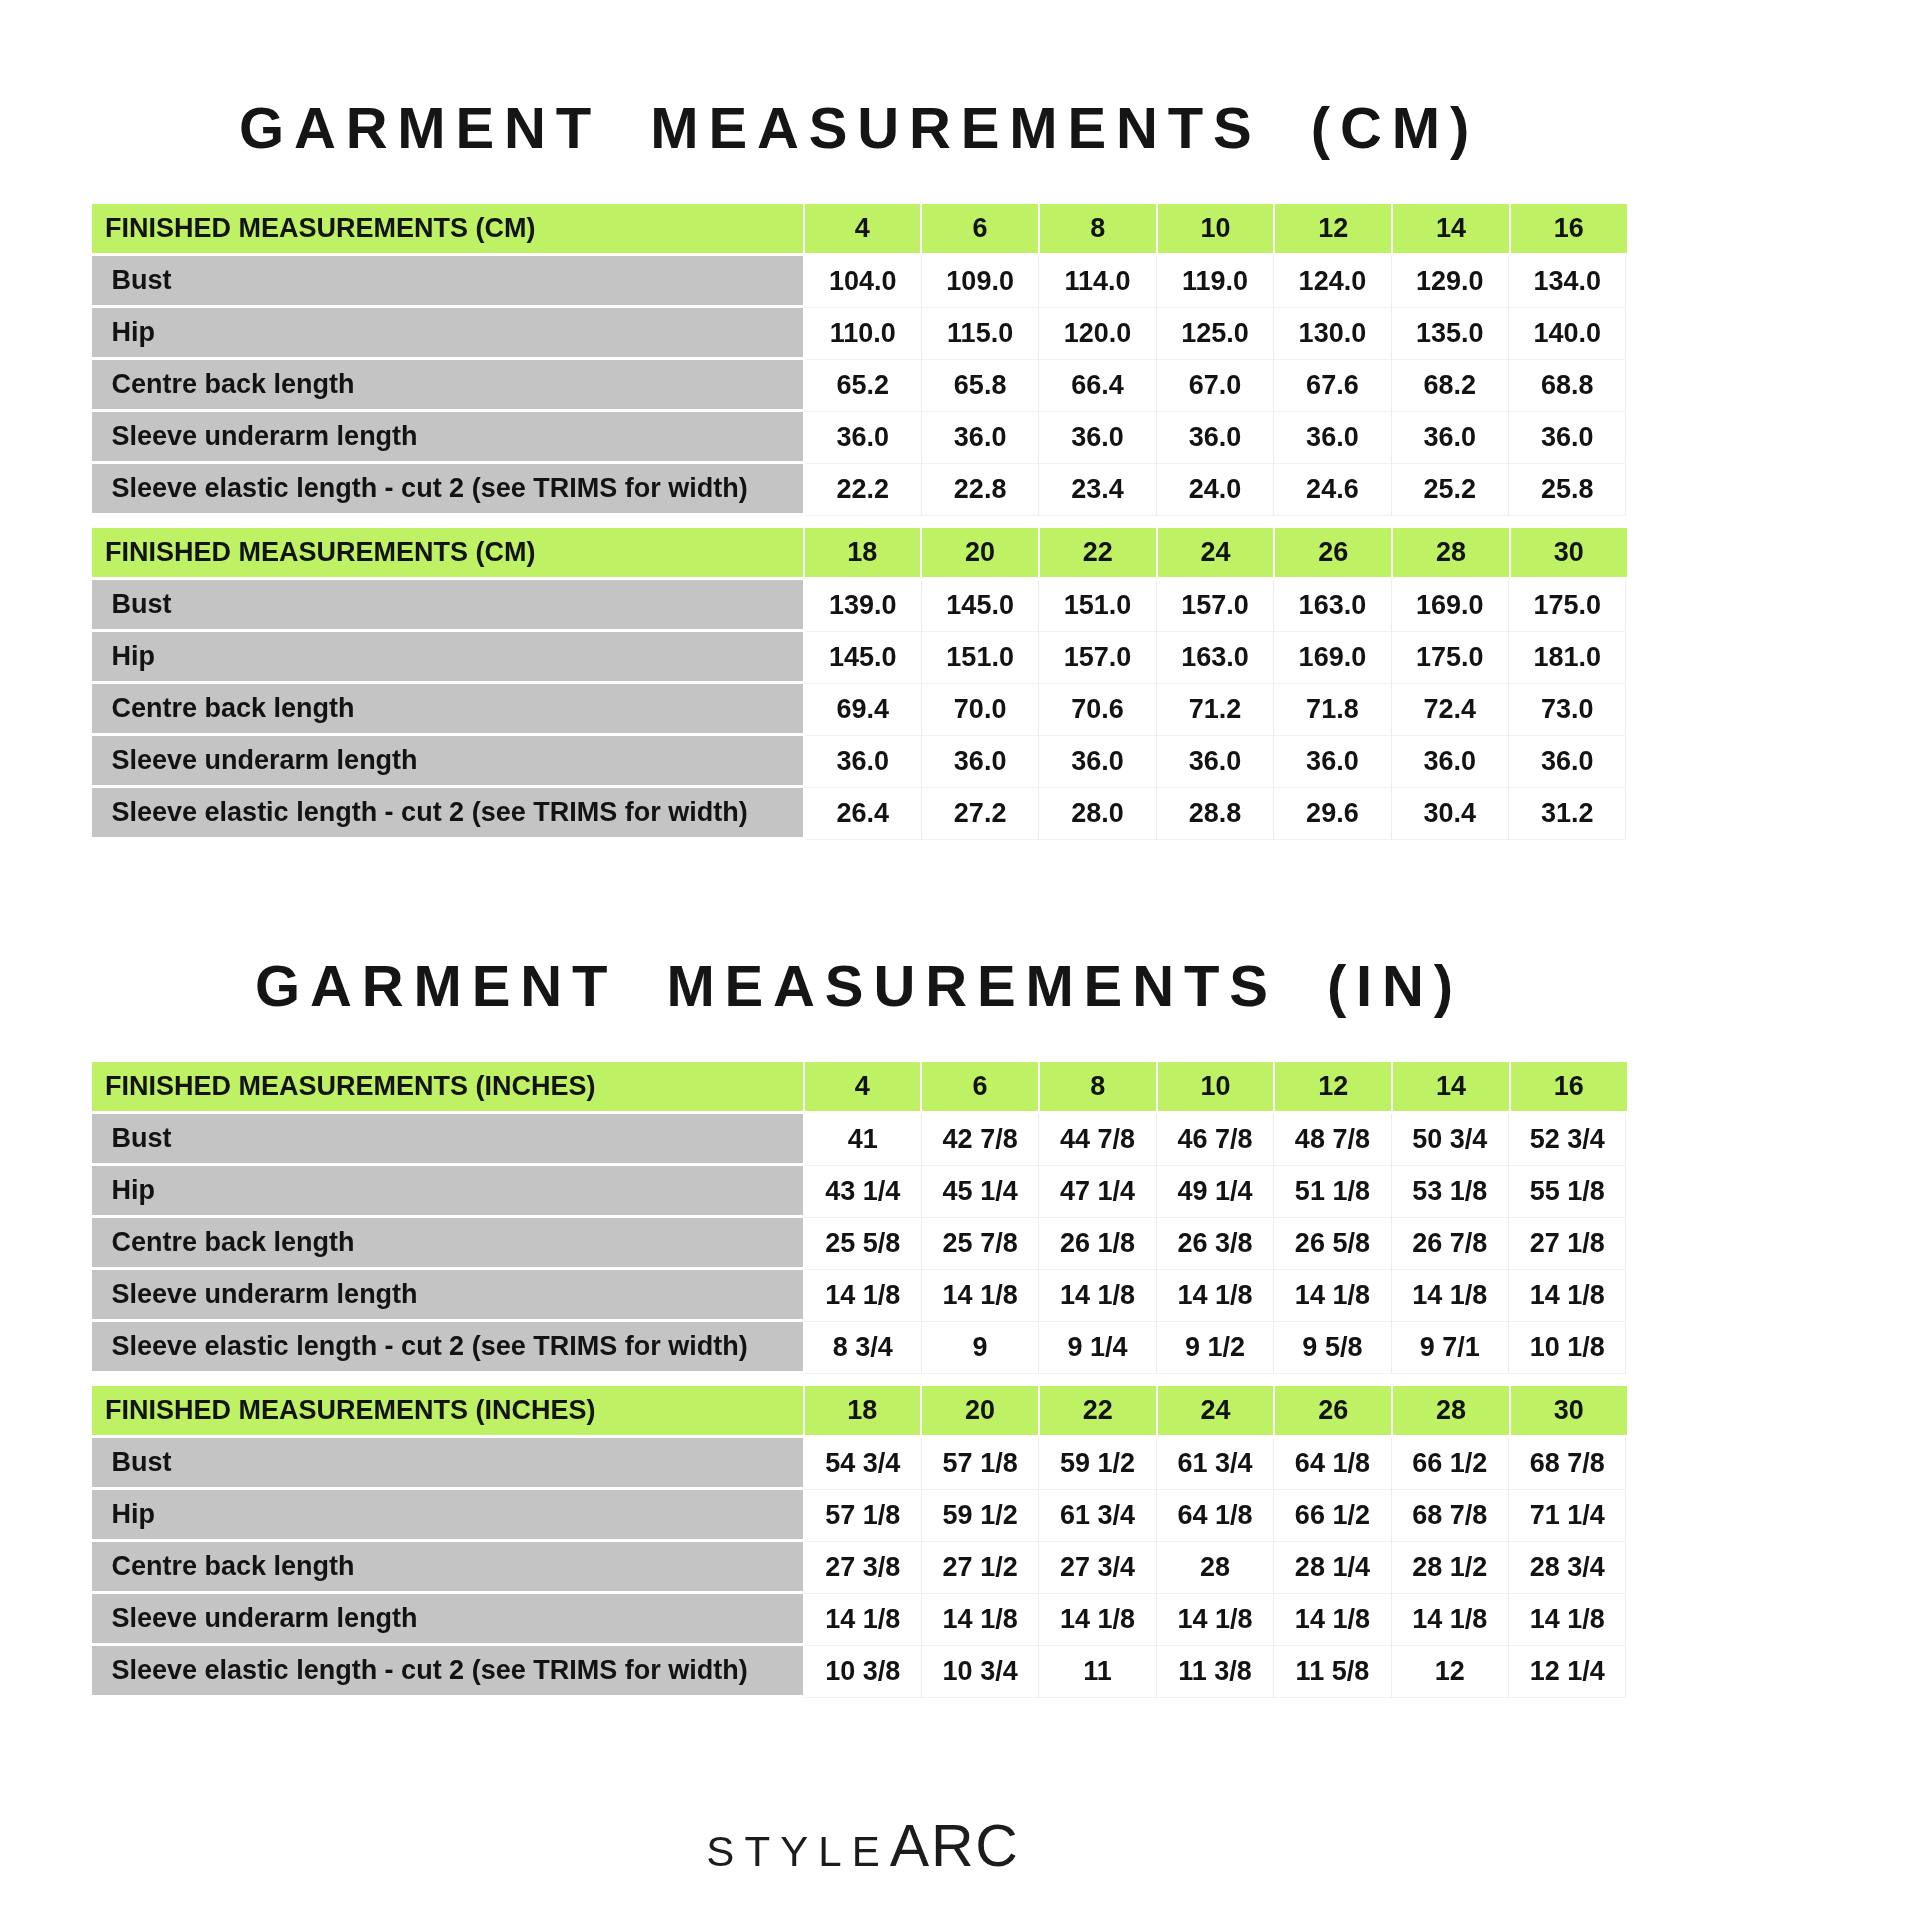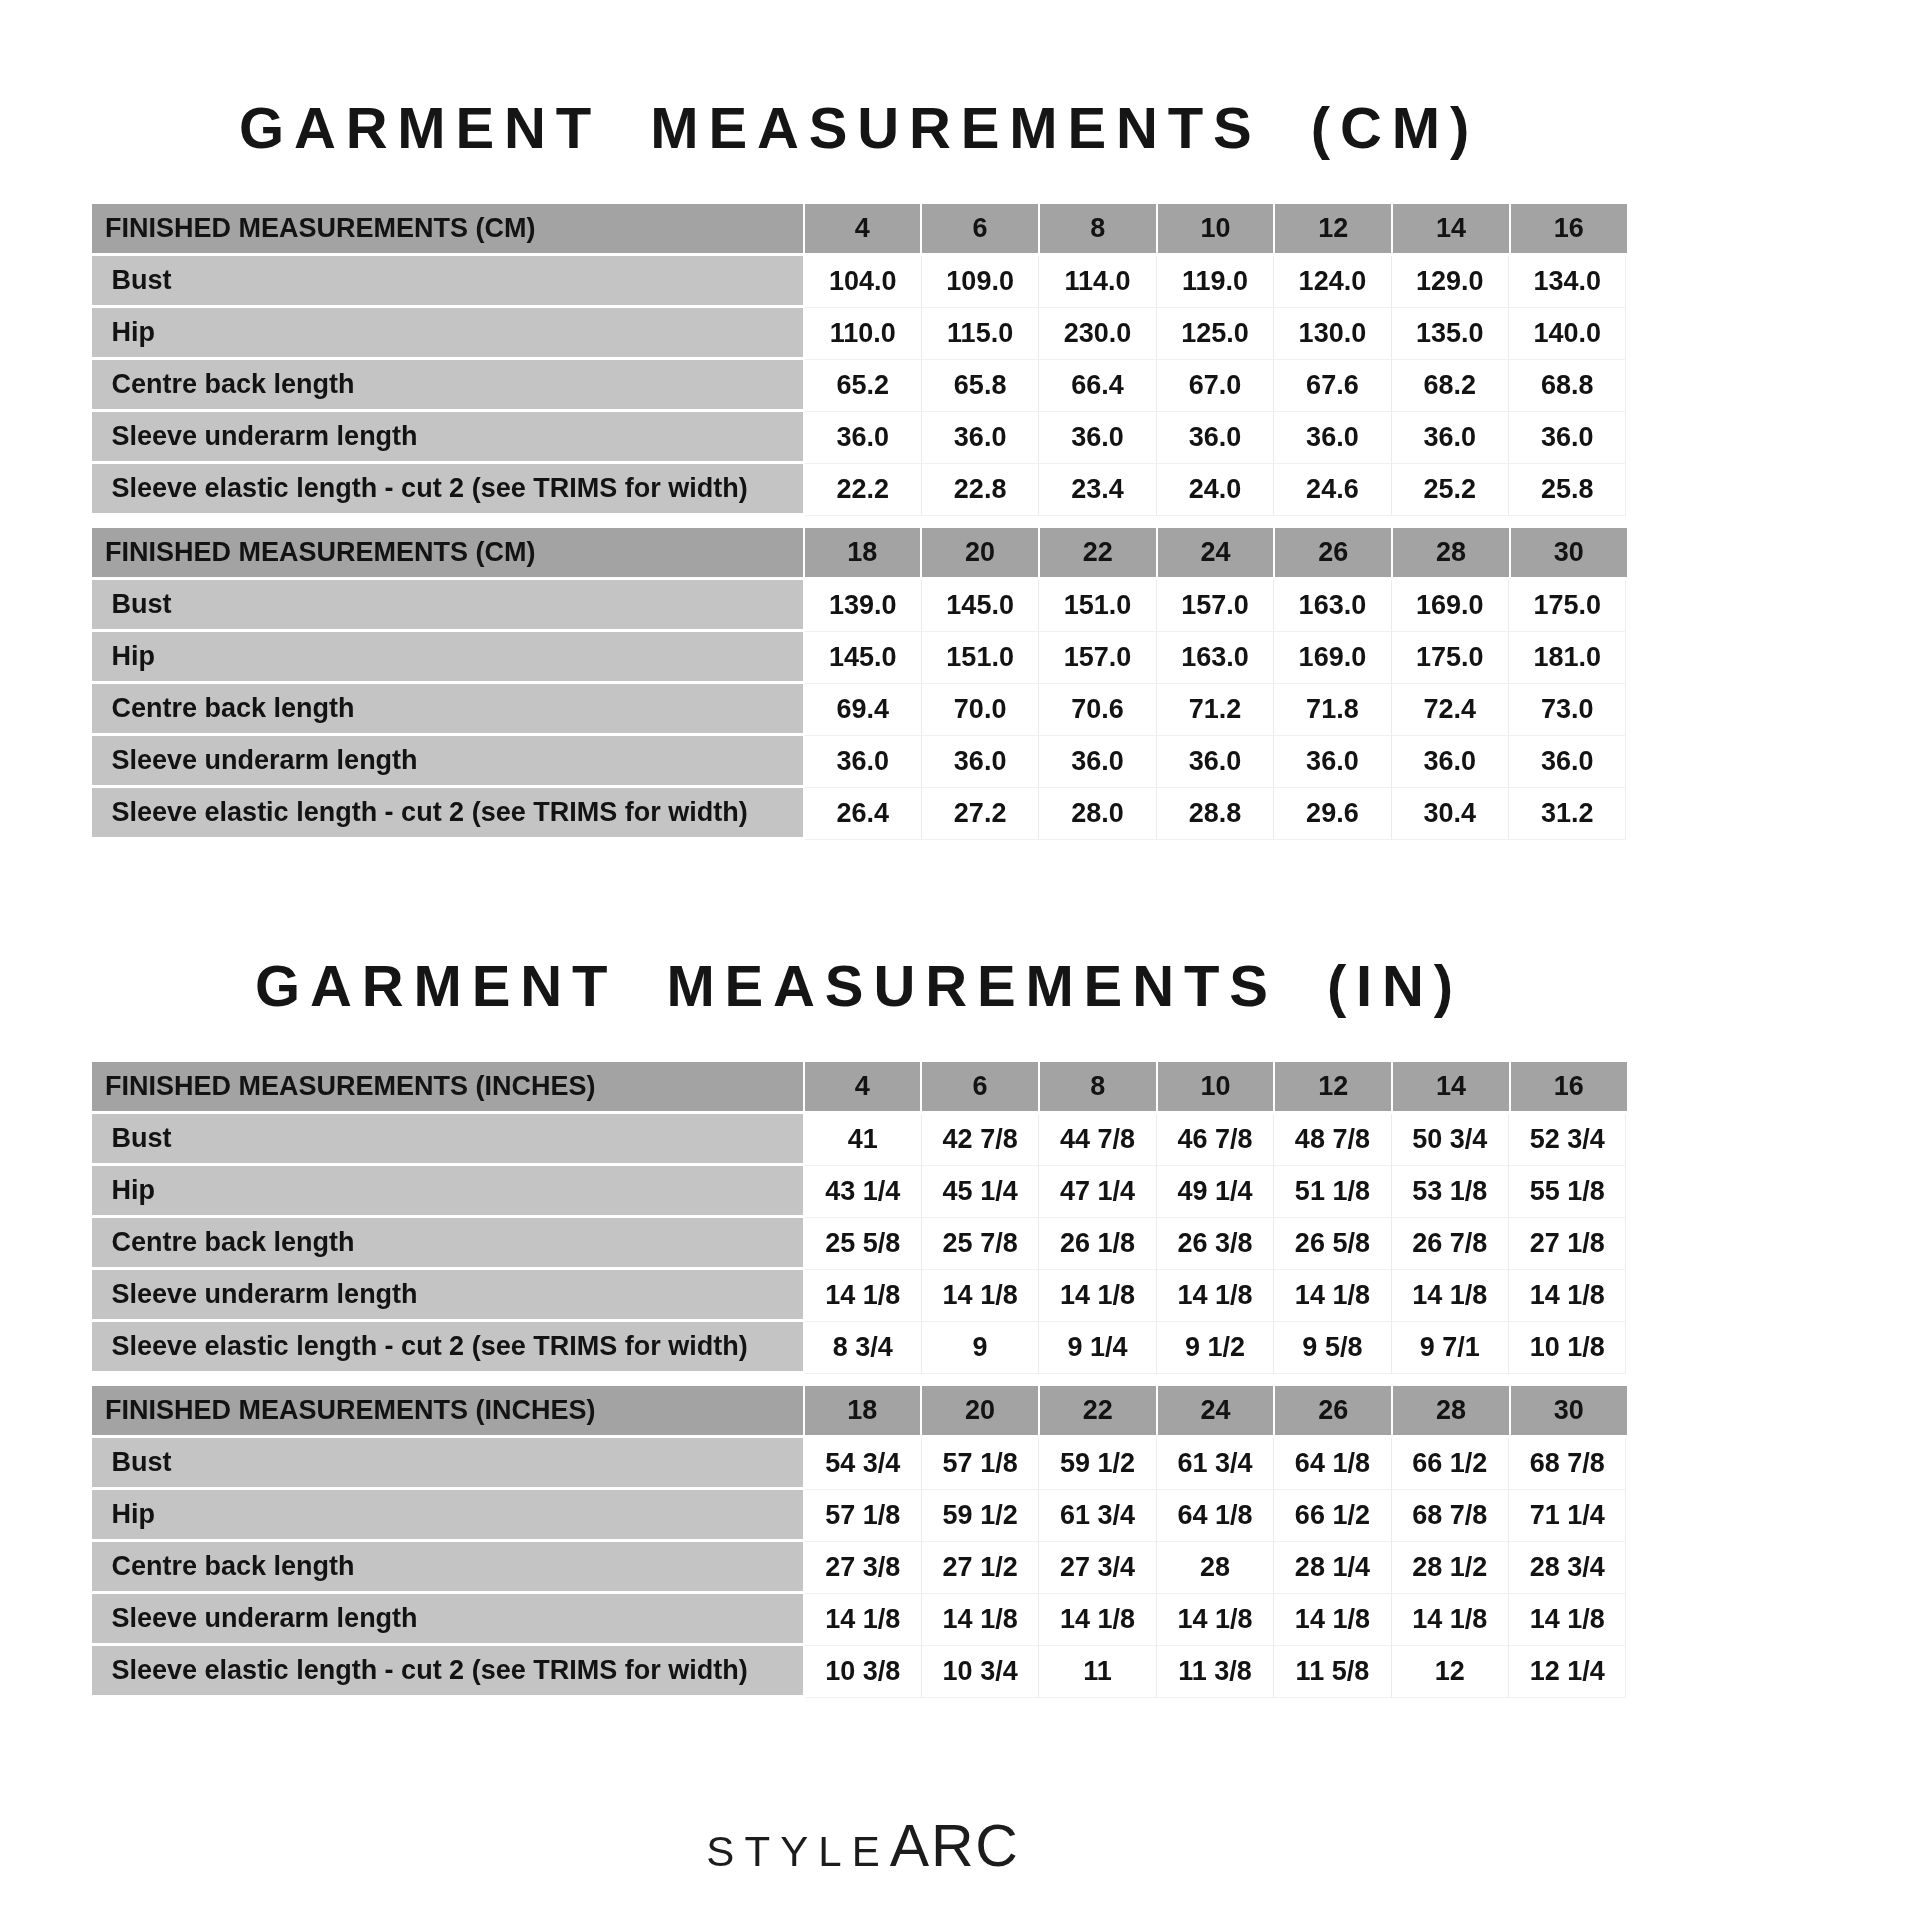--- a/index.html
+++ b/index.html
@@ -39,21 +39,21 @@
   .hcell, .dcell {
     box-sizing: border-box;
     display: flex;
     align-items: center;
     font-weight: bold;
     font-size: 27px;
     white-space: nowrap;
     overflow: hidden;
   }
   .hcell {
-    background: #a3a3a3;
+    background: #bef264;
     border-bottom: 3.9px solid #ffffff;
   }
   .hcell.label, .dcell.label {
     width: 713px;
     flex: 0 0 713px;
     padding-left: 13.5px;
     justify-content: flex-start;
     border-right: 2.9px solid #ffffff;
   }
   .hcell.size {
@@ -123,21 +123,21 @@
             <div class="dcell value">114.0</div>
             <div class="dcell value">119.0</div>
             <div class="dcell value">124.0</div>
             <div class="dcell value">129.0</div>
             <div class="dcell value">134.0</div>
           </div>
           <div class="trow">
             <div class="dcell label">Hip</div>
             <div class="dcell value">110.0</div>
             <div class="dcell value">115.0</div>
-            <div class="dcell value">230.0</div>
+            <div class="dcell value">120.0</div>
             <div class="dcell value">125.0</div>
             <div class="dcell value">130.0</div>
             <div class="dcell value">135.0</div>
             <div class="dcell value">140.0</div>
           </div>
           <div class="trow">
             <div class="dcell label">Centre back length</div>
             <div class="dcell value">65.2</div>
             <div class="dcell value">65.8</div>
             <div class="dcell value">66.4</div>

